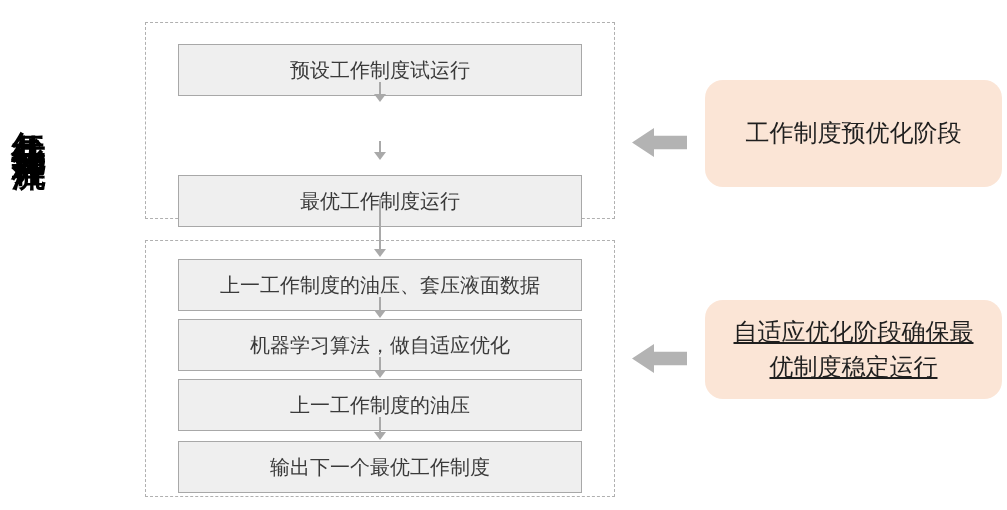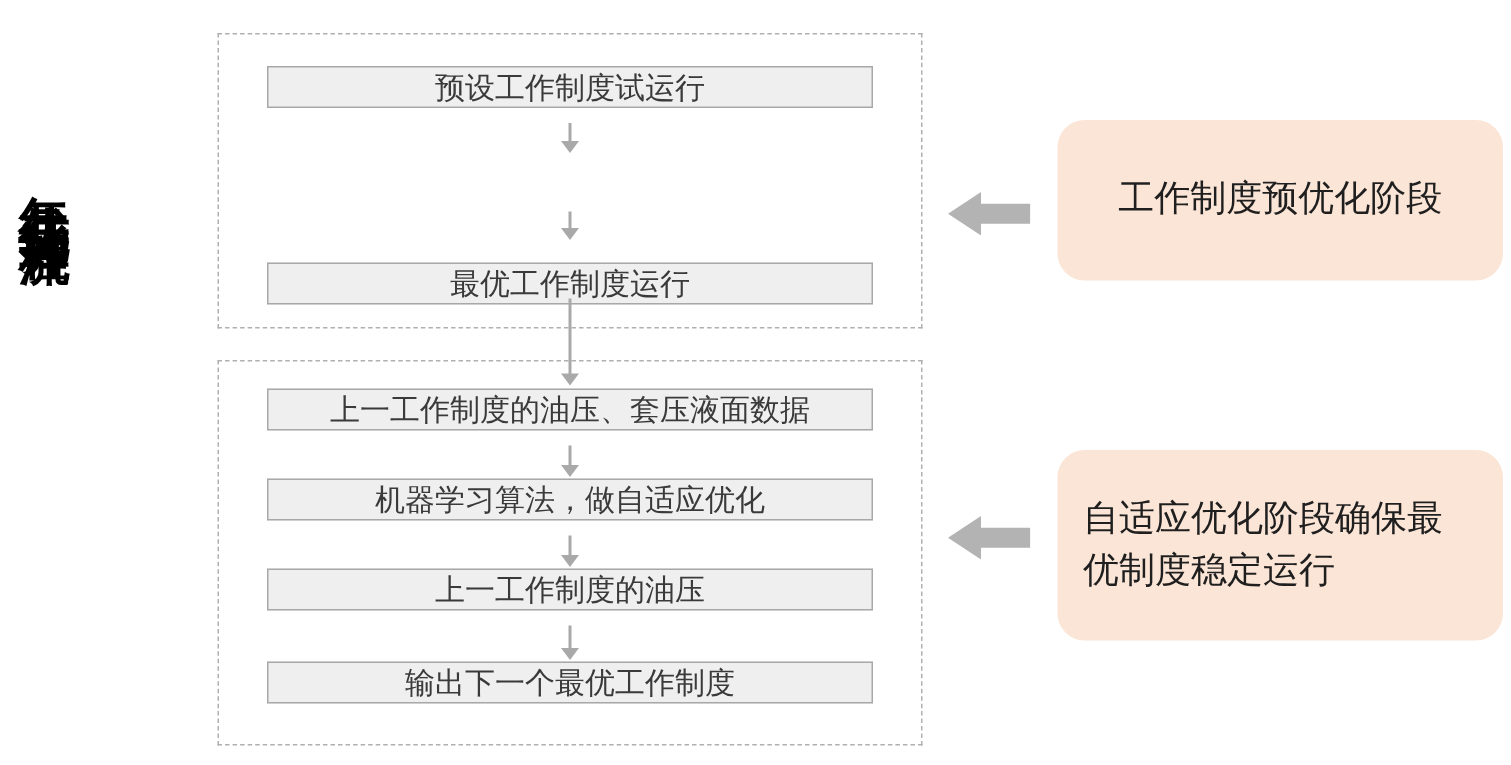--- a/index.html
+++ b/index.html
@@ -37,21 +37,21 @@
     background: transparent;
   }
   .panel-top    { top: 22px;  height: 197px; }
   .panel-bottom { top: 240px; height: 257px; }
 
   
   .step {
     position: absolute;
     left: 178px;
     width: 404px;
-    height: 28px;
+    height: 52px;
     background: var(--box-fill, #efefef);
     border: 1px solid var(--box-border, #a8a8a8);
     box-sizing: border-box;
     display: flex;
     align-items: center;
     justify-content: center;
     font-size: 20px;
     color: #3a3a3a;
     text-align: center;
     z-index: 2;
@@ -97,28 +97,29 @@
   
   .stage {
     position: absolute;
     left: 705px;
     width: 297px;
     border-radius: 18px;
     background: var(--annotation-fill, #fbe5d6);
     display: flex;
     align-items: center;
     justify-content: center;
+    text-align: center;
     font-size: 24px;
     line-height: 1.45;
     color: #1f1f1f;
     padding: 0 17px;
     box-sizing: border-box;
   }
   .stage-1 { top: 80px;  height: 107px; }
-  .stage-2 { top: 300px; height: 127px; }
+  .stage-2 { top: 300px; height: 99px; text-decoration: underline; }
 </style>
 </head>
 <body>
 
 <div class="page">
 
   <h1 class="vtitle">气井优化计算流程</h1>
 
   <div class="panel panel-top"></div>
   <div class="panel panel-bottom"></div>

